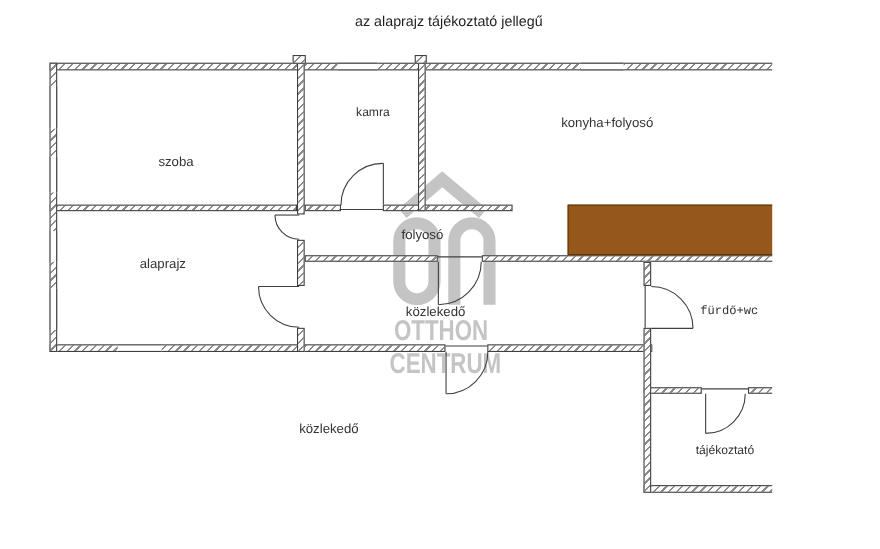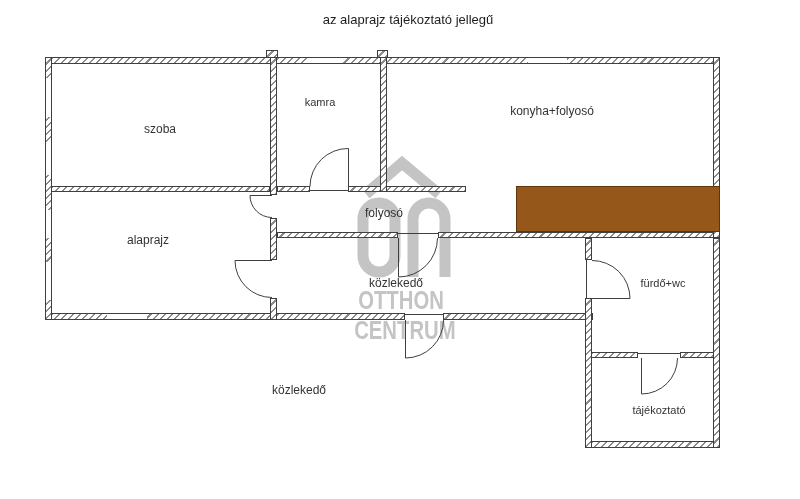--- a/index.html
+++ b/index.html
@@ -1,46 +1,45 @@
 <!DOCTYPE html>
 <html><head>
 <meta charset="utf-8">
 <style>
   html,body{margin:0;padding:0;background:#ffffff;}
   #stage{
     position:relative;width:702px;height:499px;background:#ffffff;overflow:hidden;
     font-family:"Liberation Sans", sans-serif;
-    padding-left:43px;
   }
   
   .wall{
     position:absolute;box-sizing:border-box;z-index:2;
     background-color:#ffffff;
     background-image:repeating-linear-gradient(135deg,transparent 0,transparent 3.5px,#8b8b8b 3.5px,#8b8b8b 5px);
     border:1px solid #3f3f3f;
   }
   .window{position:absolute;box-sizing:border-box;background:#ffffff;z-index:3;}
   .window.h{border-top:1px solid #3f3f3f;border-bottom:1px solid #3f3f3f;}
   .window.v{border-left:1px solid #3f3f3f;border-right:1px solid #3f3f3f;}
   .highlight-rect{position:absolute;left:516px;top:186px;width:204px;height:46px;z-index:3;border:1px solid #5f3509;box-sizing:border-box;}
   
   #doors{position:absolute;left:0;top:0;z-index:4;}
   #doors path{fill:none;stroke:#3f3f3f;stroke-width:1;}
   
   .lbl{position:absolute;z-index:5;color:#333;font-size:12px;white-space:nowrap;transform:translate(-50%,-50%);}
   .lbl.small{font-size:11px;}
   #title{position:absolute;left:408px;top:19px;transform:translate(-50%,-50%);font-size:13px;color:#1d1d1d;white-space:nowrap;z-index:5;}
   
-  .lbl-szoba{left:160px;top:129px;}
-  .lbl-kamra{left:320px;top:102px;}
+  .lbl-szoba{left:160px;top:147px;}
+  .lbl-kamra{left:339px;top:102px;}
   .lbl-konyha{left:552px;top:111px;}
   .lbl-nappali{left:148px;top:240px;}
   .lbl-folyoso{left:384px;top:213px;}
   .lbl-kozlekedo{left:396px;top:283px;}
-  .lbl-furdo{left:663px;top:283px;}
+  .lbl-furdo{left:663px;top:283px;font-family:Liberation Mono, monospace;}
   .lbl-mosokonyha{left:659px;top:410px;}
   .lbl-foldszint{left:299px;top:390px;}
   
   #watermark{position:absolute;left:0;top:0;z-index:1;}
   .wm-text{position:absolute;left:341px;width:120px;text-align:center;color:#c4c4c4;
     font-weight:bold;font-size:26px;letter-spacing:0;transform:scaleX(0.78);transform-origin:center;white-space:nowrap;z-index:1;}
   .wm-line1{top:285px;}
   .wm-line2{top:315px;}
 </style>
 </head>

